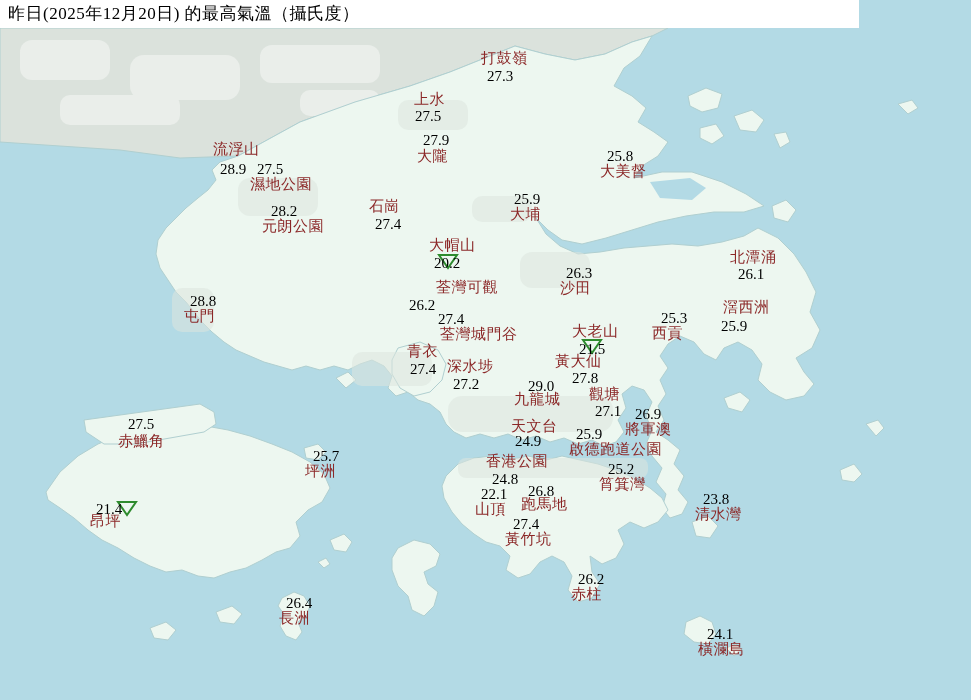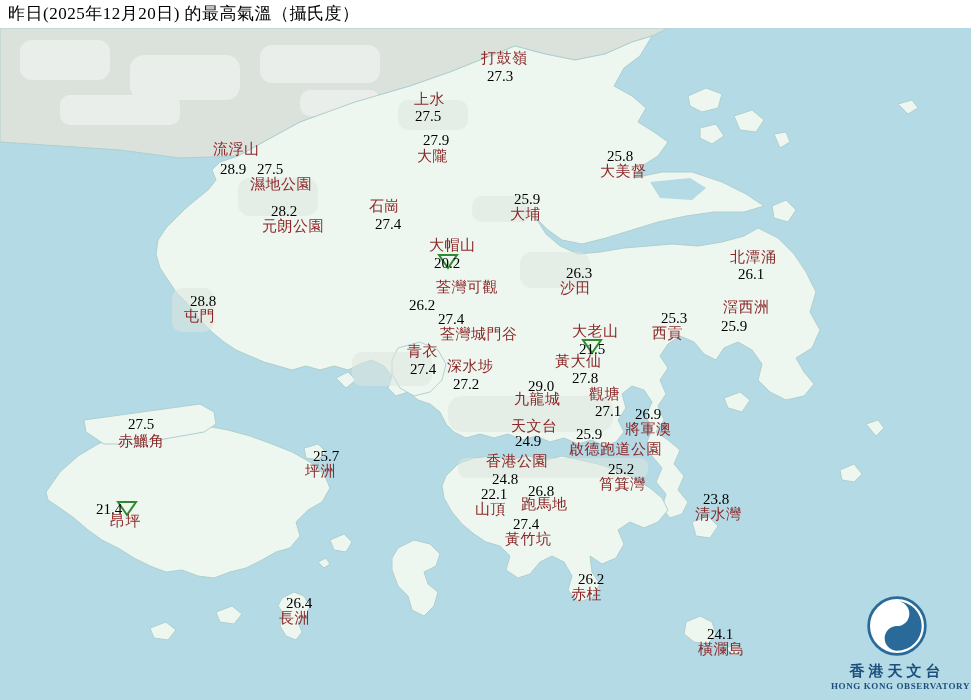--- a/index.html
+++ b/index.html
@@ -9,21 +9,21 @@
     background:var(--sea,#b3dae5);
   }
   .map-svg{position:absolute;left:0;top:0;width:971px;height:700px;display:block;}
   .map-svg .sea{fill:var(--sea);}
   .map-svg .sz{fill:var(--sz);stroke:var(--coast);stroke-width:1;stroke-linejoin:round;}
   .map-svg .szu{fill:var(--sz_light);opacity:.8;}
   .map-svg .land{fill:var(--land);stroke:var(--coast);stroke-width:1;stroke-linejoin:round;}
   .map-svg .urban{fill:var(--urban);opacity:.55;}
   .map-svg .water{fill:var(--sea);stroke:none;}
   .title-bar{
-    position:absolute;left:0;top:0;width:971px;height:28px;
+    position:absolute;left:0;top:0;width:859px;height:28px;
     background:var(--title_bg);
   }
   .title-text{
     position:absolute;left:8px;top:4px;font-size:17px;line-height:20px;
     color:var(--title_fg);letter-spacing:.5px;white-space:nowrap;
   }
   .stations{position:absolute;left:0;top:0;width:971px;height:700px;}
   .st-name{
     position:absolute;color:var(--label);font-size:15px;line-height:16px;
     white-space:nowrap;letter-spacing:.5px;
@@ -202,40 +202,30 @@
       <div class="st-value" style="left: 608px; top: 461px;">25.2</div>
       <div class="st-name" style="left: 521px; top: 496px;">跑馬地</div>
       <div class="st-value" style="left: 528px; top: 483px;">26.8</div>
       <div class="st-name" style="left: 475px; top: 501px;">山頂</div>
       <div class="st-value" style="left: 481px; top: 486px;">22.1</div>
       <div class="st-name" style="left: 695px; top: 506px;">清水灣</div>
       <div class="st-value" style="left: 703px; top: 491px;">23.8</div>
       <div class="tri" style="left: 116px; top: 500px;"><svg width="22" height="17" viewBox="0 0 22 17">
           <polygon points="2,2 20,2 11,15" fill="none" stroke="#2e8b2e" stroke-width="2"></polygon>
         </svg></div>
-      <div class="st-name" style="left: 110px; top: 513px;">昂坪</div>
+      <div class="st-name" style="left: 90px; top: 513px;">昂坪</div>
       <div class="st-value" style="left: 96px; top: 501px;">21.4</div>
       <div class="st-name" style="left: 505px; top: 531px;">黃竹坑</div>
       <div class="st-value" style="left: 513px; top: 516px;">27.4</div>
       <div class="st-name" style="left: 571px; top: 586px;">赤柱</div>
       <div class="st-value" style="left: 578px; top: 571px;">26.2</div>
       <div class="st-name" style="left: 279px; top: 610px;">長洲</div>
       <div class="st-value" style="left: 286px; top: 595px;">26.4</div>
       <div class="st-name" style="left: 698px; top: 641px;">橫瀾島</div>
       <div class="st-value" style="left: 707px; top: 626px;">24.1</div>
     </div>
 
   <div class="title-bar">
     <span class="title-text">昨日(2025年12月20日) 的最高氣溫（攝氏度）</span>
   </div>
 
-  <div class="logo">
-    <svg width="64" height="64" viewBox="0 0 70 70" aria-hidden="true">
-      <circle cx="35" cy="35" r="31" fill="#ffffff" stroke="#2a6a99" stroke-width="3"></circle>
-      <path d="M35,8 A27,27 0 0 1 35,62 A13.5,13.5 0 0 1 35,35 A13.5,13.5 0 0 0 35,8 Z" fill="#2a6a99"></path>
-      <circle cx="35" cy="21.5" r="4.5" fill="#ffffff"></circle>
-      <circle cx="35" cy="48.5" r="4.5" fill="#2a6a99"></circle>
-    </svg>
-    <div class="logo-zh">香港天文台</div>
-    <div class="logo-en">HONG KONG OBSERVATORY</div>
-  </div>
 
 </div>
 
 </body></html>

